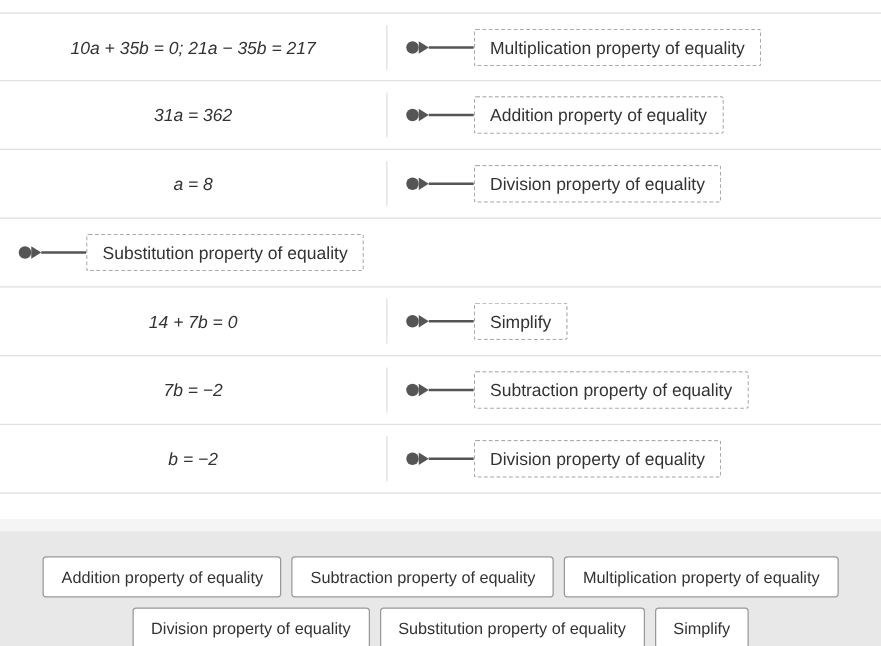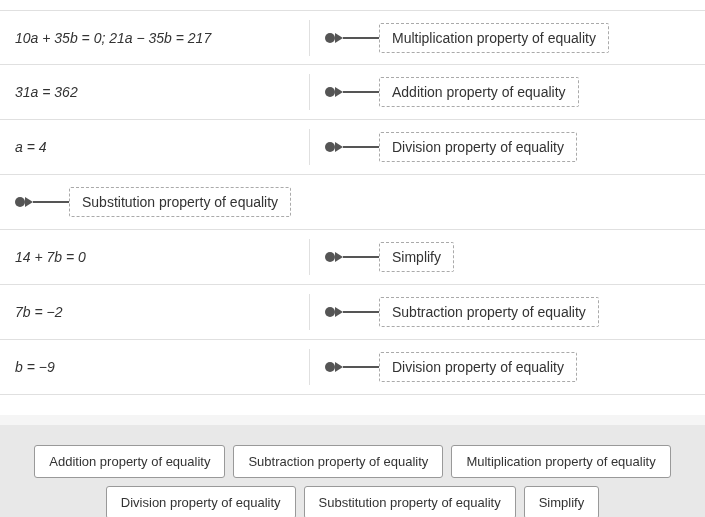--- a/index.html
+++ b/index.html
@@ -25,21 +25,21 @@
     }
 
     .proof-row:first-child {
       border-top: 1px solid #e0e0e0;
     }
 
     .left-cell {
       width: 310px;
       min-width: 310px;
       border-right: 1px solid #e0e0e0;
-      text-align: left;
+      text-align: center;
       padding: 10px 15px;
       font-style: italic;
       font-size: 14px;
     }
 
     .right-cell {
       flex: 1;
       display: flex;
       align-items: center;
       padding: 10px 15px;
@@ -127,21 +127,21 @@
     <div class="proof-row">
       <div class="left-cell">31a = 362</div>
       <div class="right-cell">
         <span class="connector-arrow">
           <span class="arrow-head"></span>
         </span>
         <div class="answer-box">Addition property of equality</div>
       </div>
     </div>
     <div class="proof-row">
-      <div class="left-cell">a = 4</div>
+      <div class="left-cell">a = 8</div>
       <div class="right-cell">
         <span class="connector-arrow">
           <span class="arrow-head"></span>
         </span>
         <div class="answer-box">Division property of equality</div>
       </div>
     </div>
     <div class="proof-row">
       <div class="right-cell">
         <span class="connector-arrow">
@@ -162,21 +162,21 @@
     <div class="proof-row">
       <div class="left-cell">7b = −2</div>
       <div class="right-cell">
         <span class="connector-arrow">
           <span class="arrow-head"></span>
         </span>
         <div class="answer-box">Subtraction property of equality</div>
       </div>
     </div>
     <div class="proof-row">
-      <div class="left-cell">b = −9</div>
+      <div class="left-cell">b = −2</div>
       <div class="right-cell">
         <span class="connector-arrow">
           <span class="arrow-head"></span>
         </span>
         <div class="answer-box">Division property of equality</div>
       </div>
     </div>
   </div>
 
 <div class="bank-area">

